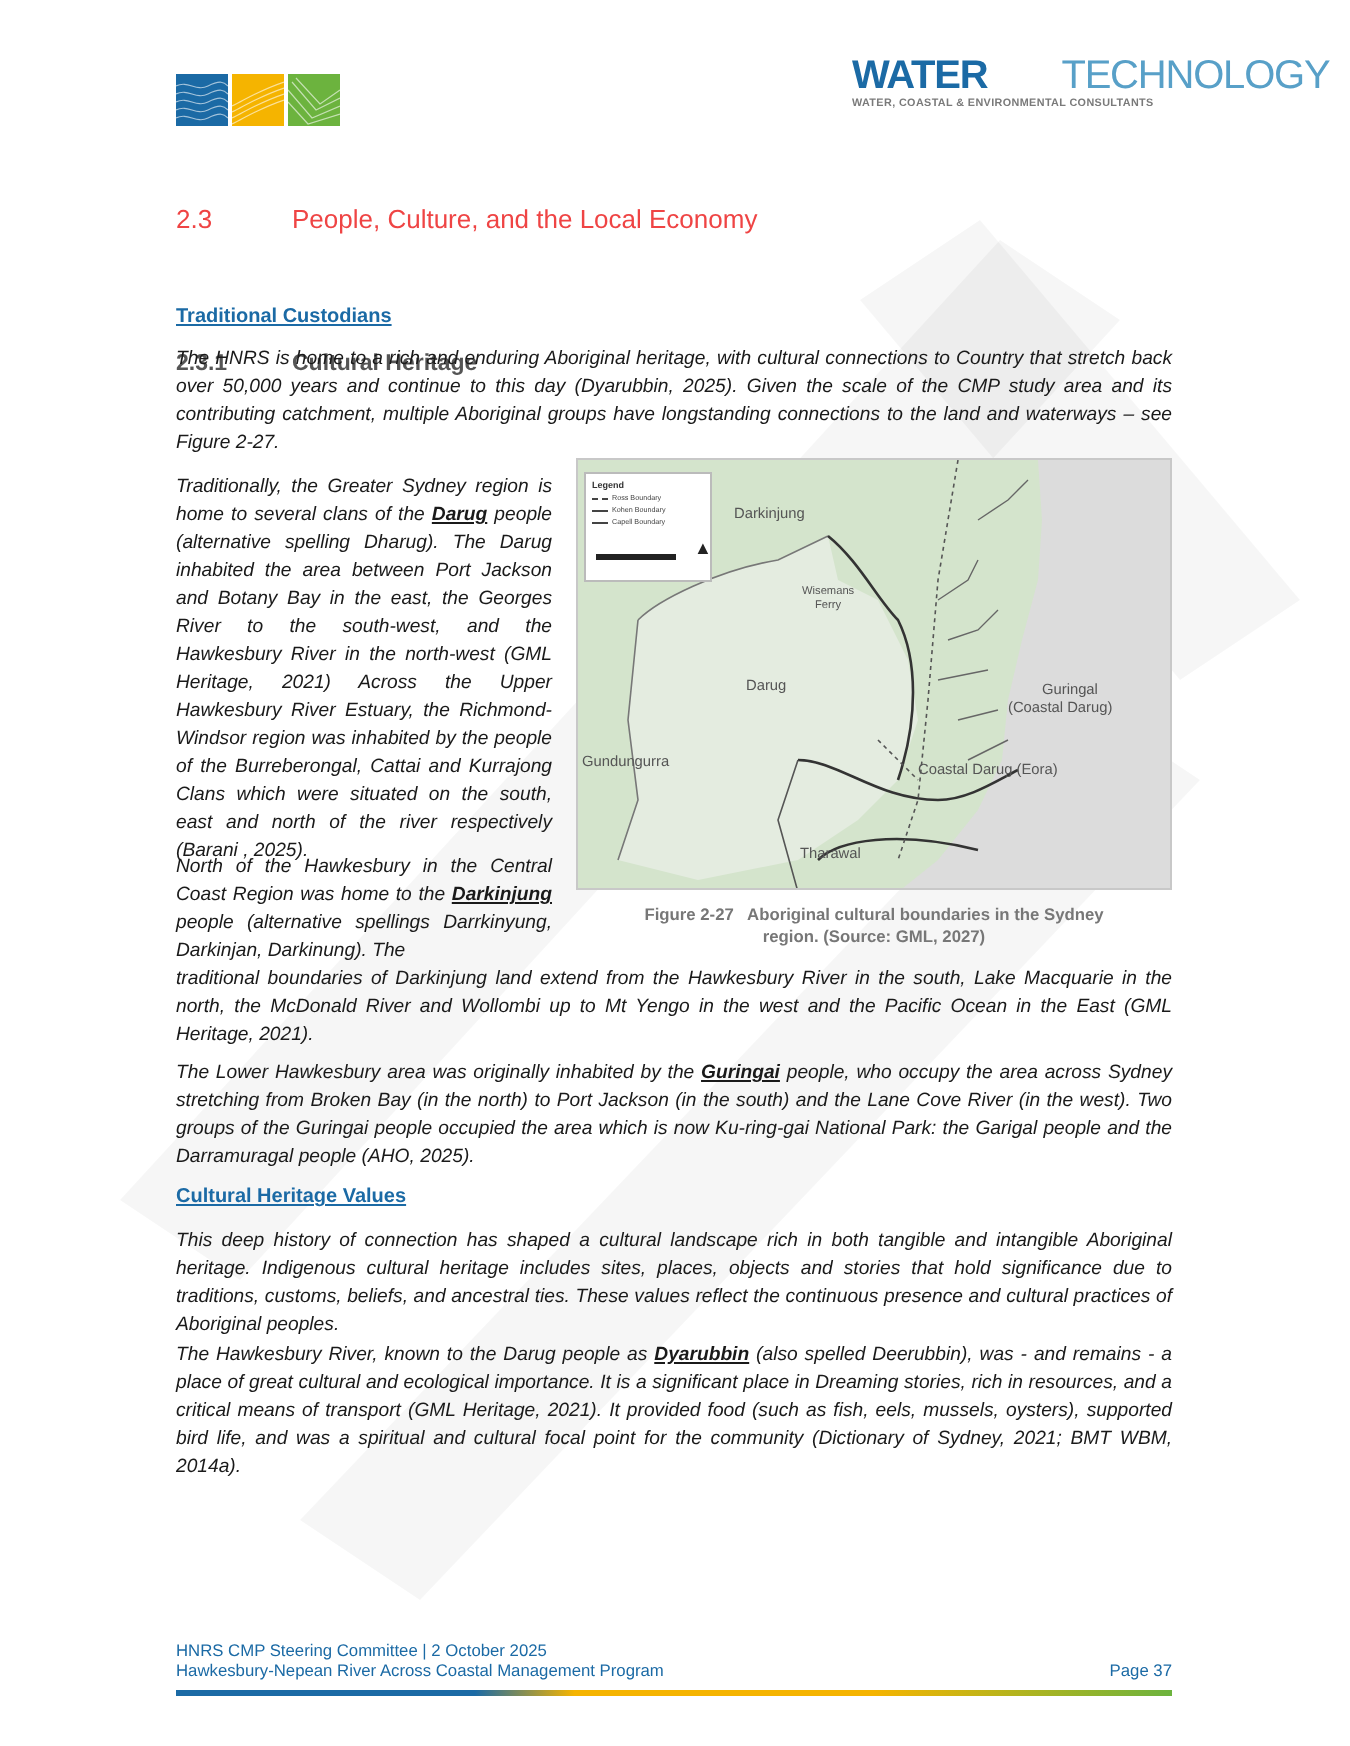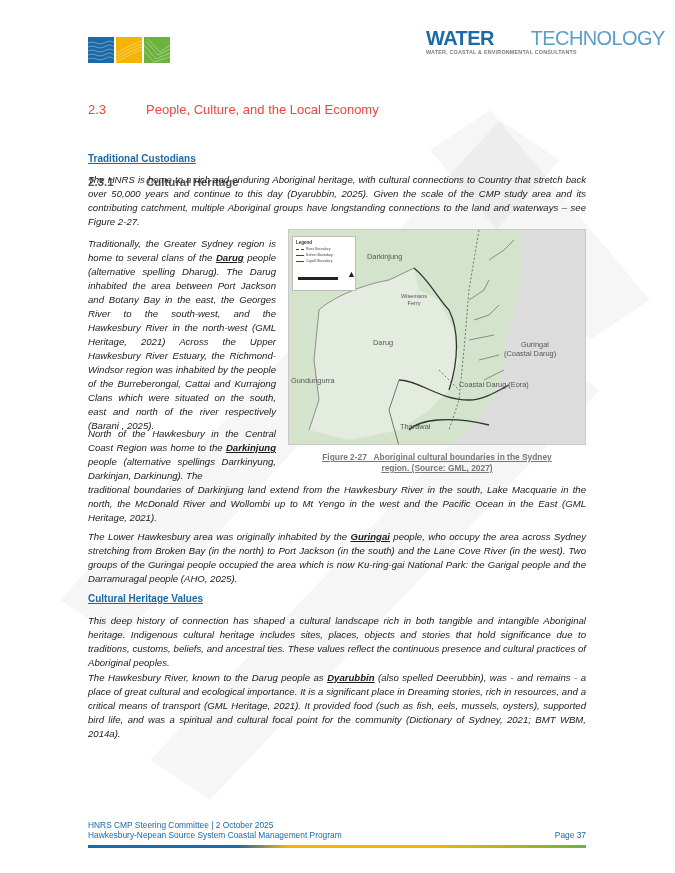--- a/index.html
+++ b/index.html
@@ -35,21 +35,21 @@
   .map-label { position: absolute; font-size: 7.4px; color: #555; white-space: nowrap; }
   .map-label.small { font-size: 5.6px; text-align: center; line-height: 7px; }
   .legend { position: absolute; left: 3px; top: 6px; width: 64px; height: 55px; background: #fff; border: 1px solid #bbb; padding: 3px; }
   .legend-title { font-size: 4.5px; font-weight: bold; color: #333; margin-bottom: 2px; }
   .legend-row { display: flex; align-items: center; gap: 2px; font-size: 3.6px; color: #444; margin-bottom: 2px; }
   .legend-row .ln { width: 8px; border-top: 1px solid #444; }
   .legend-row .ln.dash { border-top: 1px dashed #444; }
   .scalebar { position: absolute; left: 5px; top: 40px; width: 40px; height: 3px; background: #222; }
   .north { position: absolute; left: 54px; top: 32px; font-size: 9px; color: #222; }
 
-  .caption { position: absolute; left: 288px; top: 452px; width: 298px; text-align: center; font-size: 8.4px; font-weight: bold; color: #777; line-height: 11px; text-decoration: underline; }
+  .caption { position: absolute; left: 288px; top: 452px; width: 298px; text-align: center; font-size: 8.4px; font-weight: bold; color: #777; line-height: 11px; }
 
   
   .watermark { position: absolute; inset: 0; pointer-events: none; }
 
   
   .footer { position: absolute; left: 88px; top: 820px; width: 498px; font-size: 8.4px; color: #1b6aa5; line-height: 10px; }
   .footer .row { display: flex; justify-content: space-between; }
   .footer-bar { position: absolute; left: 88px; top: 845px; width: 498px; height: 3px;
     background: linear-gradient(90deg, #1b6aa5 0%, #1b6aa5 30%, #f5b400 40%, #f5b400 70%, #6cb33e 100%); }
 </style>
@@ -198,19 +198,19 @@
 
   <div class="para" style="top:614px">This deep history of connection has shaped a cultural landscape rich in both tangible and intangible Aboriginal heritage. Indigenous cultural heritage includes sites, places, objects and stories that hold significance due to traditions, customs, beliefs, and ancestral ties. These values reflect the continuous presence and cultural practices of Aboriginal peoples.</div>
 
   <div class="para" style="top:671px">
     <span>The Hawkesbury River, known to the Darug people as </span><b class="u">Dyarubbin</b><span> (also spelled Deerubbin), was - and remains - a place of great cultural and ecological importance. It is a significant place in Dreaming stories, rich in resources, and a critical means of transport (GML Heritage, 2021). It provided food (such as fish, eels, mussels, oysters), supported bird life, and was a spiritual and cultural focal point for the community (Dictionary of Sydney, 2021; BMT WBM, 2014a).</span>
   </div>
 
   <div class="footer">
     <div>HNRS CMP Steering Committee | 2 October 2025</div>
     <div class="row">
-      <span>Hawkesbury-Nepean Source System Coastal Management Program</span>
+      <span>Hawkesbury-Nepean River Across Coastal Management Program</span>
       <span>Page 37</span>
     </div>
   </div>
   <div class="footer-bar"></div>
 
 </div>
 
 </body></html>

